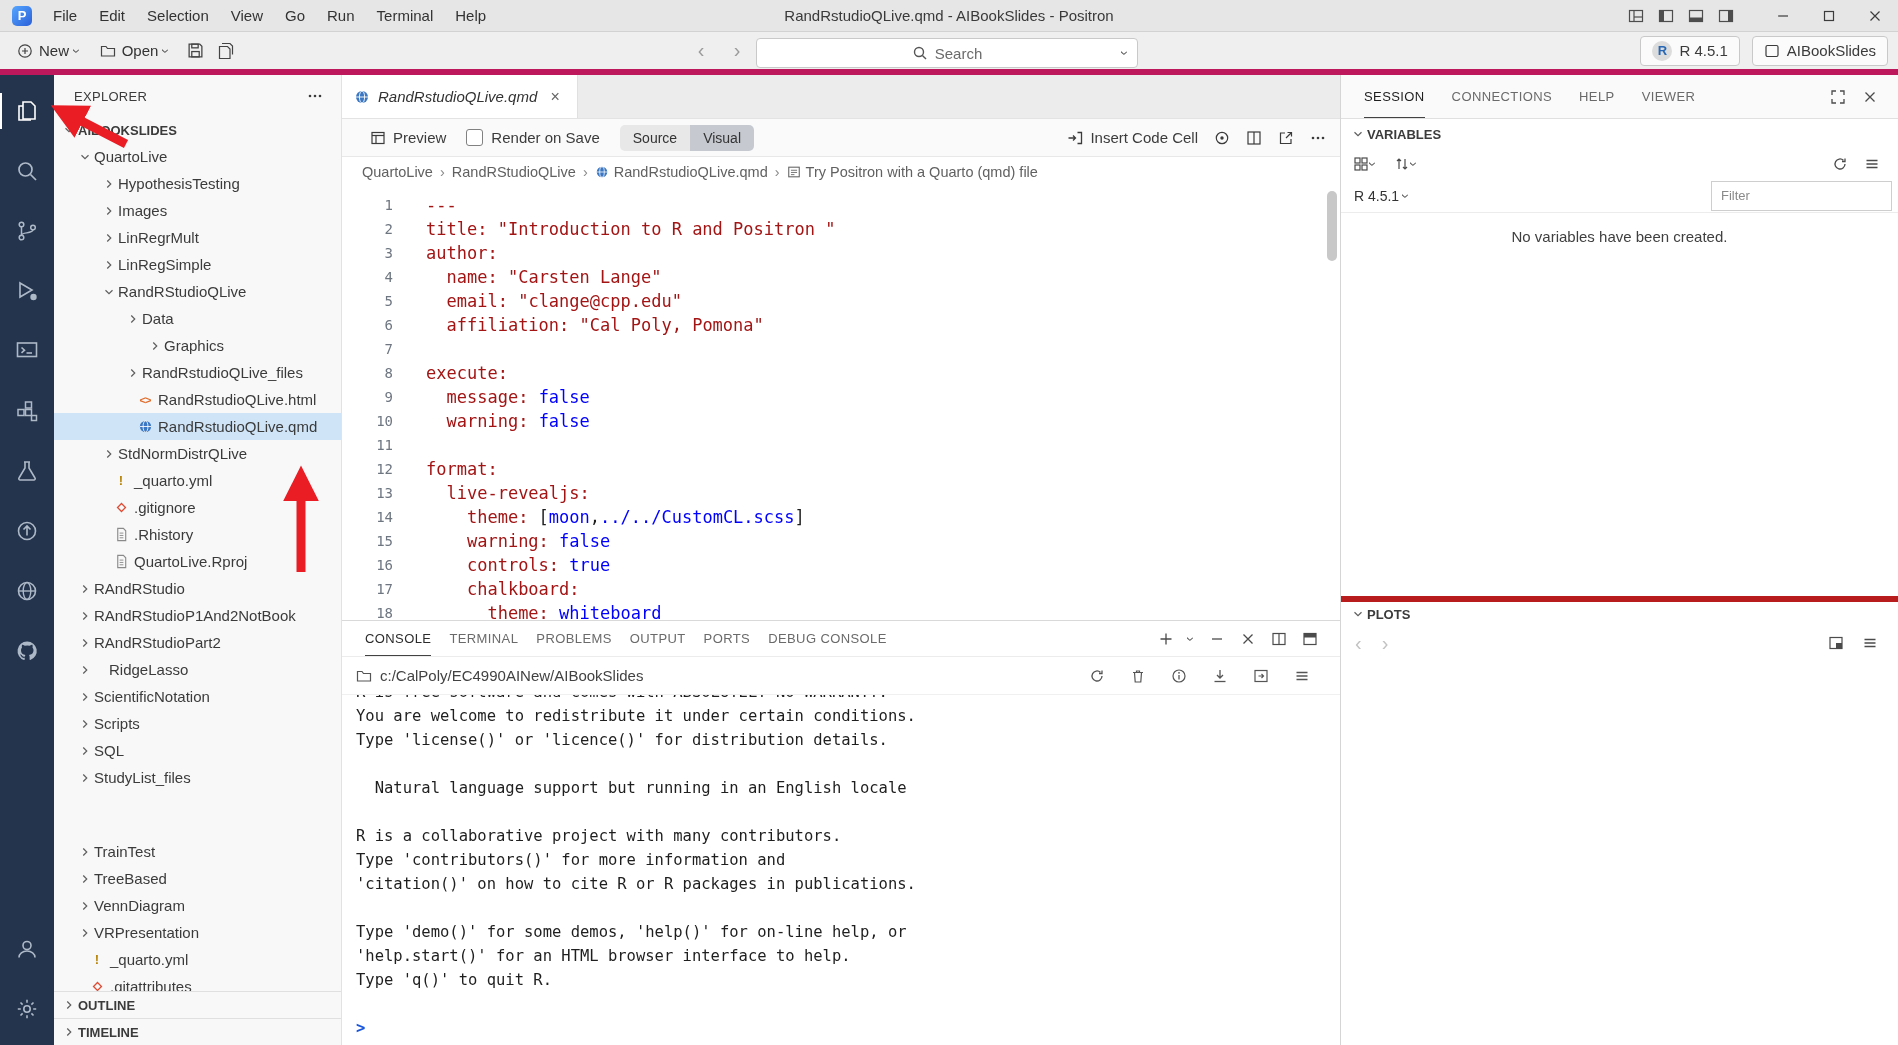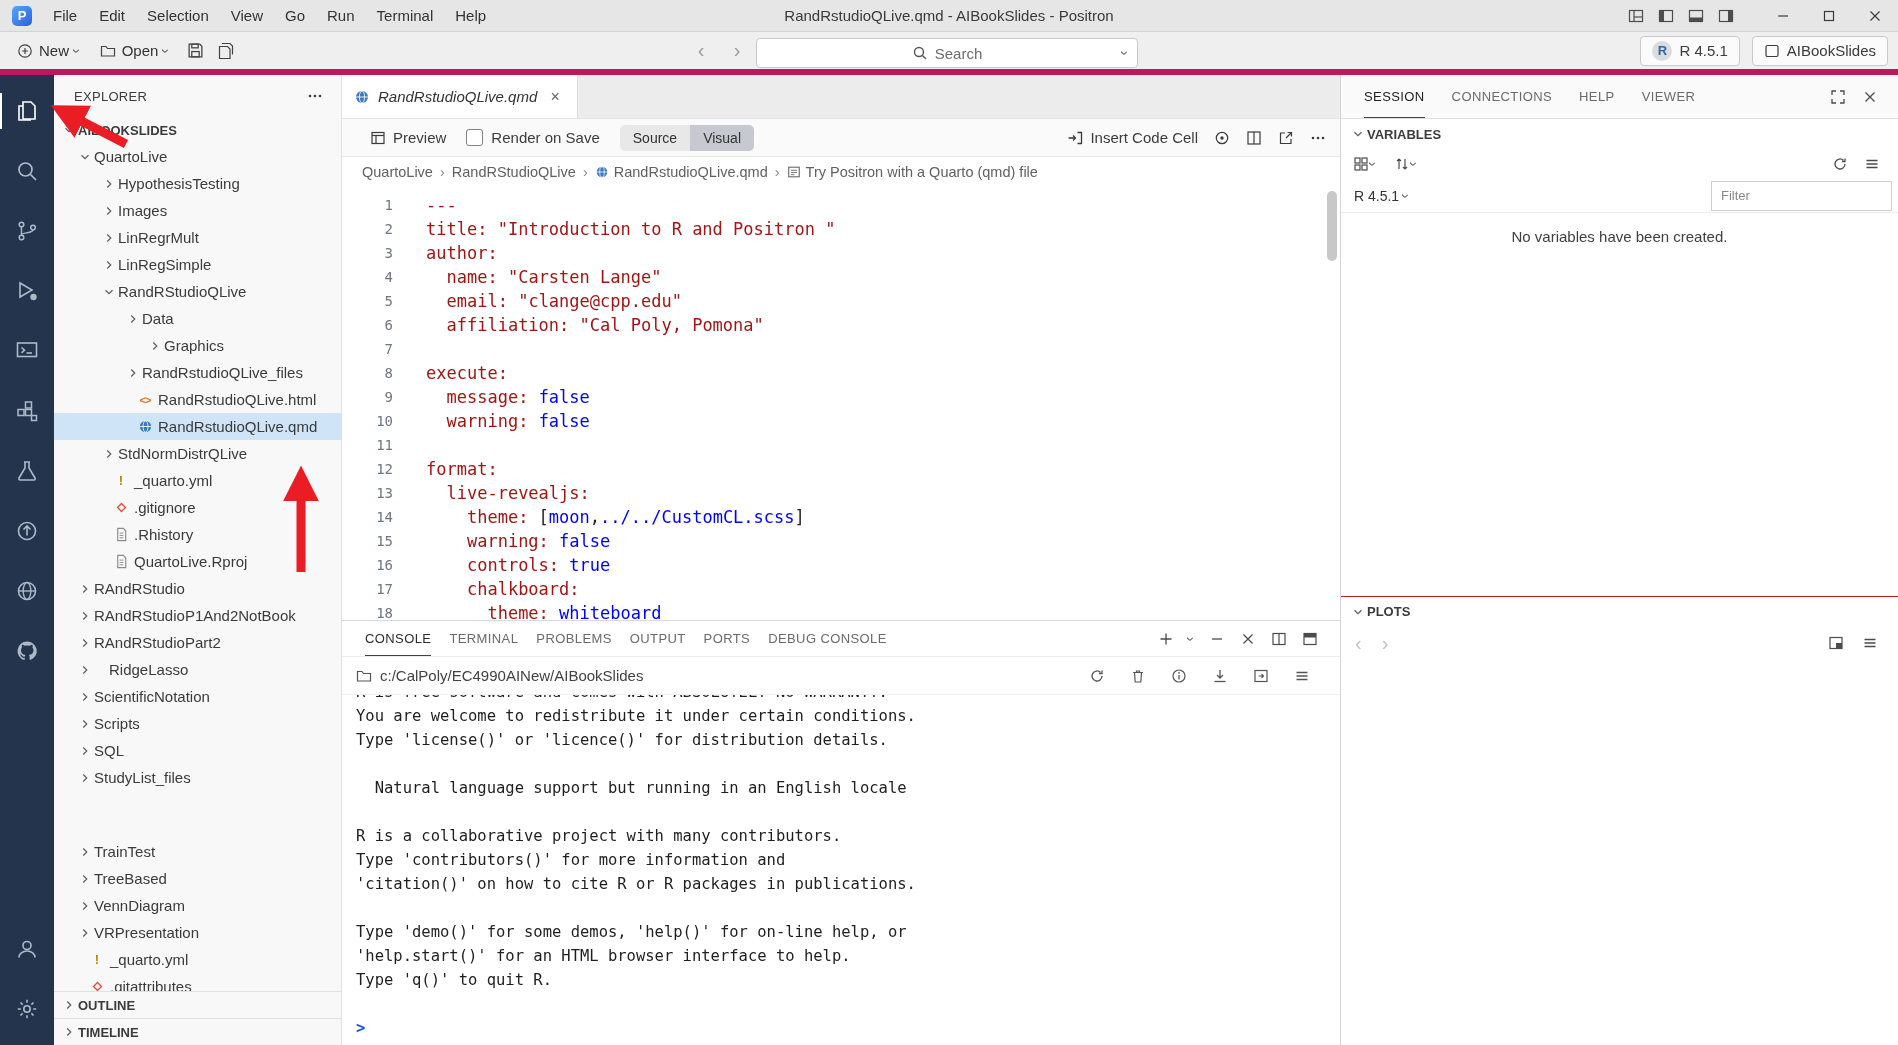--- a/index.html
+++ b/index.html
@@ -115,21 +115,21 @@
 .rp-section-header{height:30px;display:flex;align-items:center;font-weight:bold;font-size:13px;padding-left:8px;color:#3b3b3b;cursor:pointer}
 .rp-section-header .twisty{color:#5f5f5f}
 .rp-var-toolbar{height:30px;display:flex;align-items:center;padding:0 18px 0 12px;color:#4b4b4b;gap:4px}
 .vt-group{display:flex;align-items:center;gap:2px;margin-right:14px;cursor:pointer}
 .vt-right{margin-left:auto;display:flex;gap:16px}
 .rp-runtime-row{height:34px;display:flex;align-items:center;padding-left:13px;border-bottom:1px solid #ececec}
 .runtime-btn{display:flex;align-items:center;gap:5px;font-size:14px;color:#333;cursor:pointer}
 .filter-input{margin-left:auto;margin-right:6px;width:181px;height:30px;border:1px solid #cecece;background:#fff;padding:0 9px;font-size:13px;font-family:inherit;color:#333;outline:none}
 .filter-input::placeholder{color:#8a8a8a}
 .rp-var-empty{height:383px;text-align:center;padding-top:15px;color:#3f3f3f}
-.rp-plots-header{border-top:1px solid #b91c1c}
+.rp-plots-header{border-top:6px solid #b91c1c}
 .rp-plots-toolbar{height:34px;display:flex;align-items:center;padding:0 20px 0 14px;gap:20px}
 .plot-nav{color:#c2c2c2;font-size:20px;cursor:default}
 .plots-right{margin-left:auto;display:flex;gap:18px;color:#4b4b4b}
 .rp-plots-body{flex:1}
 
 
 .annotations{position:absolute;left:0;top:0;width:1898px;height:1045px;pointer-events:none;z-index:50}
 </style>
 </head>
 <body>

